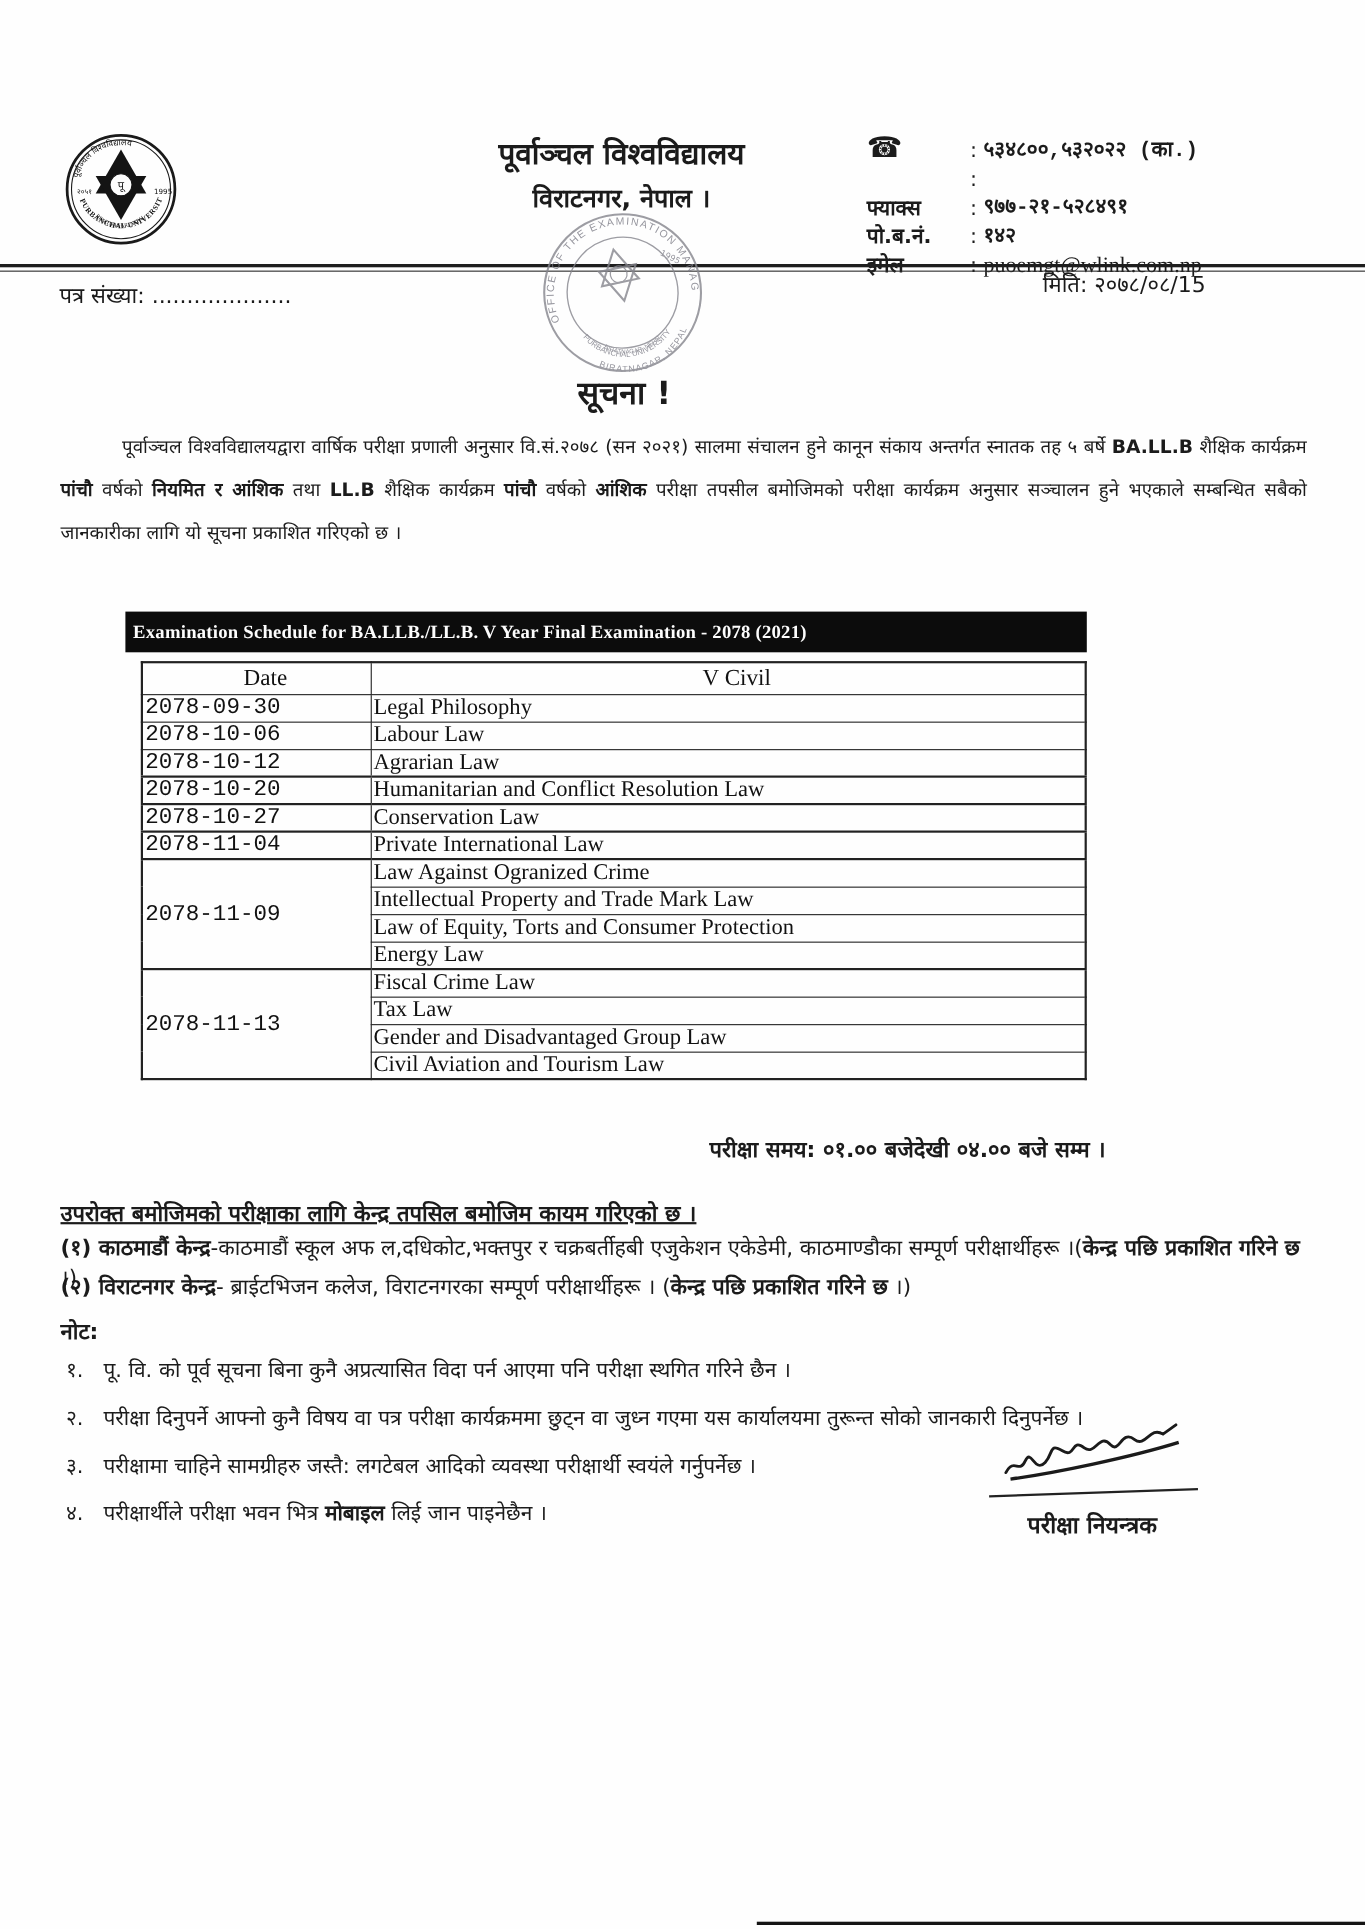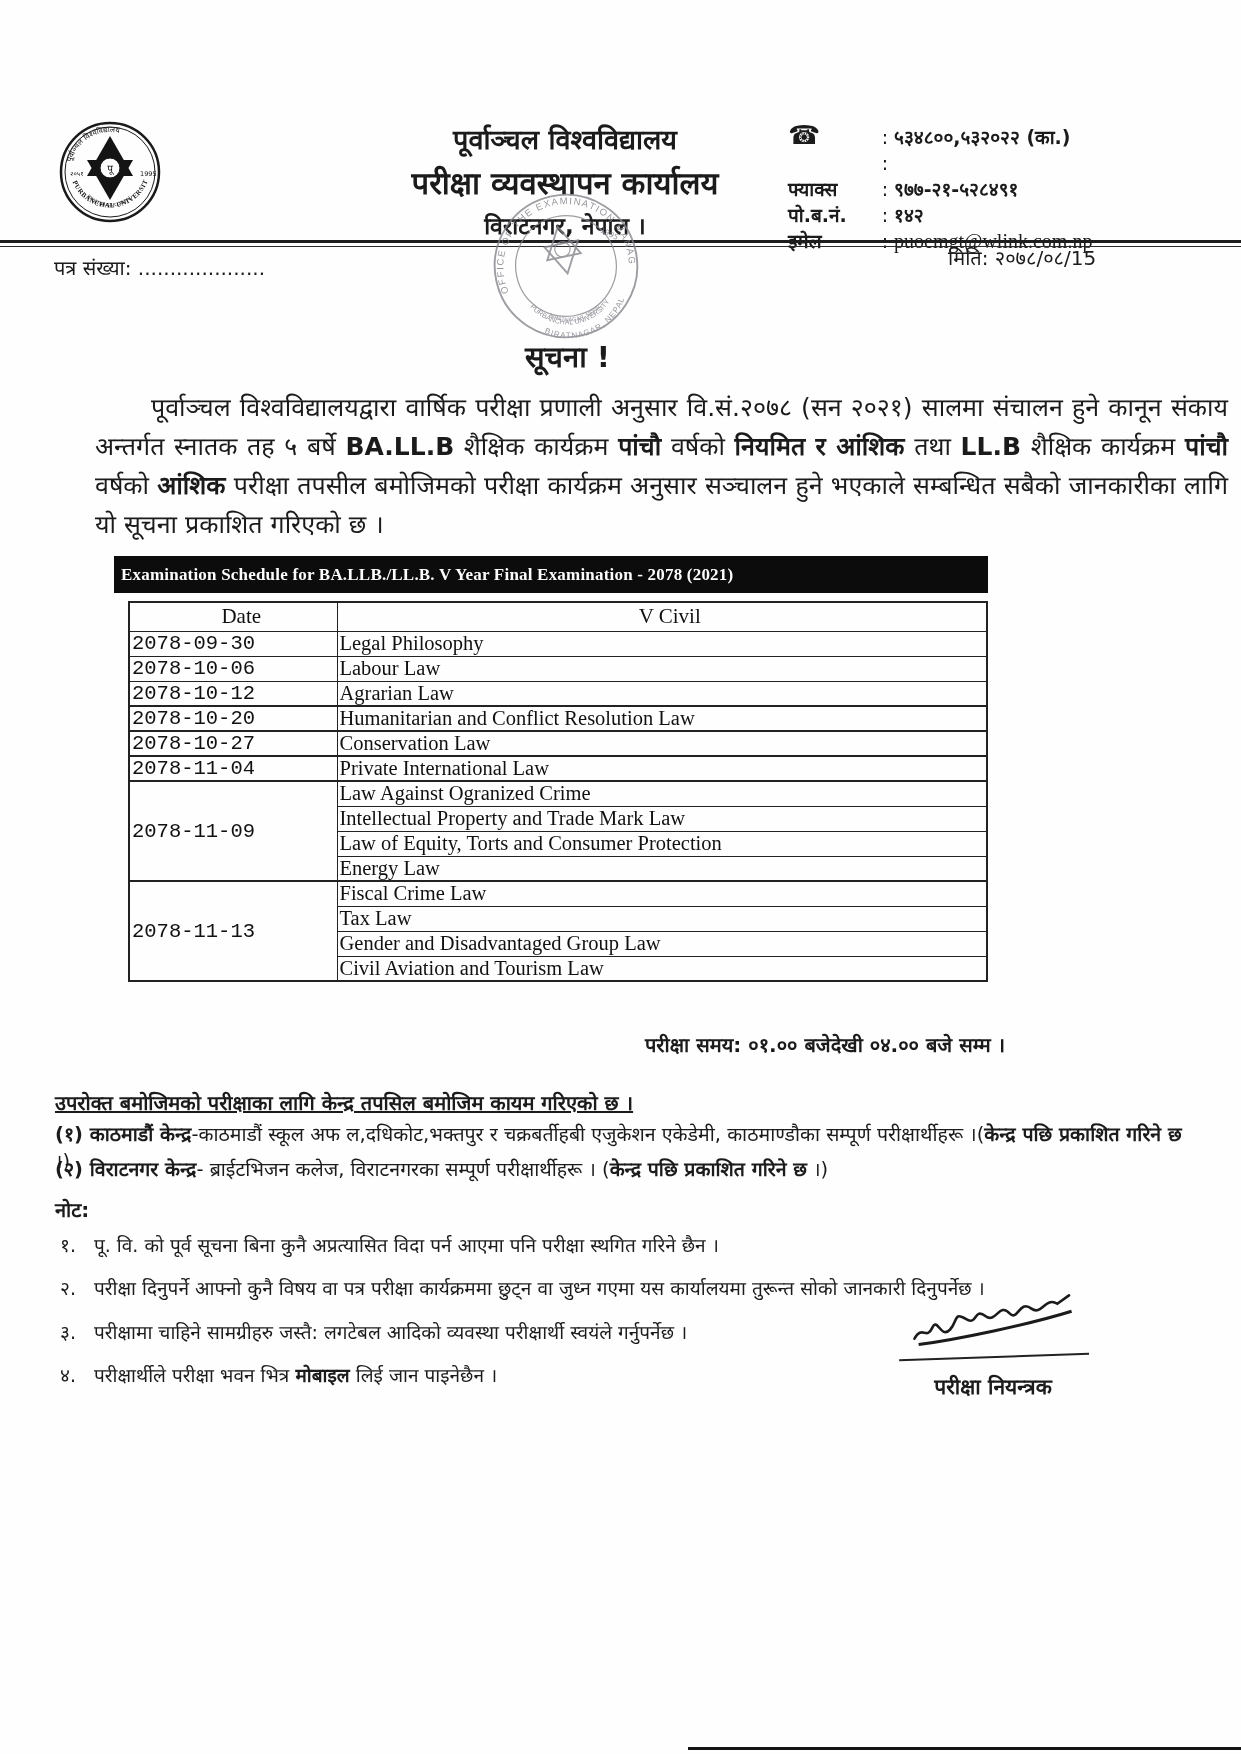--- a/index.html
+++ b/index.html
@@ -12,35 +12,35 @@
   
   .logo { position:absolute; left:58px; top:114px; width:104px; height:124px; }
   .head-center { position:absolute; left:300px; top:120px; width:530px; text-align:center; }
   .head-center .l1 { font-size:27px; font-weight:bold; }
   .head-center .l2 { font-size:31px; font-weight:bold; margin-top:4px; }
   .head-center .l3 { font-size:23px; font-weight:bold; margin-top:6px; }
   .contact { position:absolute; left:788px; top:124px; width:430px; font-size:19px; }
   .contact .row { display:flex; line-height:26px; }
   .contact .lbl { width:88px; font-weight:bold; flex:0 0 88px; }
   .contact .sep { width:18px; flex:0 0 18px; text-align:center; }
-  .contact .val { font-weight:bold; white-space:nowrap; }
+  .contact .val { font-weight:bold; white-space:nowrap;font-family:Liberation Mono, monospace; }
   .contact .val.email { font-family:"Liberation Serif", serif; font-weight:normal; font-size:20px; }
   .phone-ico { font-size:26px; line-height:22px; }
   .rule-a { position:absolute; left:0; top:240px; width:1241px; height:3px; background:#1e1e1e; }
   .rule-b { position:absolute; left:0; top:246px; width:1241px; height:1px; background:#2a2a2a; }
   .letter-no { position:absolute; left:54px; top:254px; font-size:20px; }
   .doc-date  { position:absolute; left:948px; top:244px; font-size:20px; }
   
   .stamp { position:absolute; left:486px; top:190px; width:160px; height:152px;
            transform:rotate(-12deg); opacity:.8; }
   
   .notice-heading { position:absolute; left:0; top:336px; width:1135px; text-align:center;
                     font-size:29px; font-weight:bold; }
   .notice-body { position:absolute; left:55px; top:388px; width:1133px;
-                 font-size:25px; line-height:39px; text-align:justify; text-indent:56px;margin-left:40px; }
+                 font-size:17px; line-height:39px; text-align:justify; text-indent:56px; }
   .notice-body b { font-weight:bold; }
   
   .sched-title { position:absolute; left:114px; top:556px; width:874px; height:37px;
                  background:#0c0c0c; color:#fdfdfd; font-family:"Liberation Serif", serif;
                  font-weight:bold; font-size:17px; line-height:37px; padding-left:7px;
                  letter-spacing:.2px; white-space:nowrap; }
   table.sched { position:absolute; left:128px; top:601px; width:860px;
                 border-collapse:collapse; font-family:"Liberation Serif", serif;
                 font-size:20.5px; color:#111; }
   table.sched, table.sched td, table.sched th { border:1.4px solid #222; }
@@ -94,21 +94,20 @@
         <textPath href="#arcBot" startOffset="2%">PURBANCHAL UNIVERSITY</textPath>
       </text>
       <text font-size="5" font-family="Liberation Serif, serif" fill="#111">
         <textPath href="#arcSub" startOffset="12%">BIRATNAGAR, NEPAL</textPath>
       </text>
     </svg>
   </div>
 
   <div class="head-center">
     <div class="l1">पूर्वाञ्चल विश्वविद्यालय</div>
-    <div class="l2">परीक्षा व्यवस्थापन कार्यालय</div>
     <div class="l3">विराटनगर, नेपाल ।</div>
   </div>
 
   <div class="contact">
     <div class="row">
       <span class="lbl phone-ico">☎</span>
       <span class="sep">:</span>
       <span class="val">५३४८००,५३२०२२ (का.)</span>
     </div>
     <div class="row">

